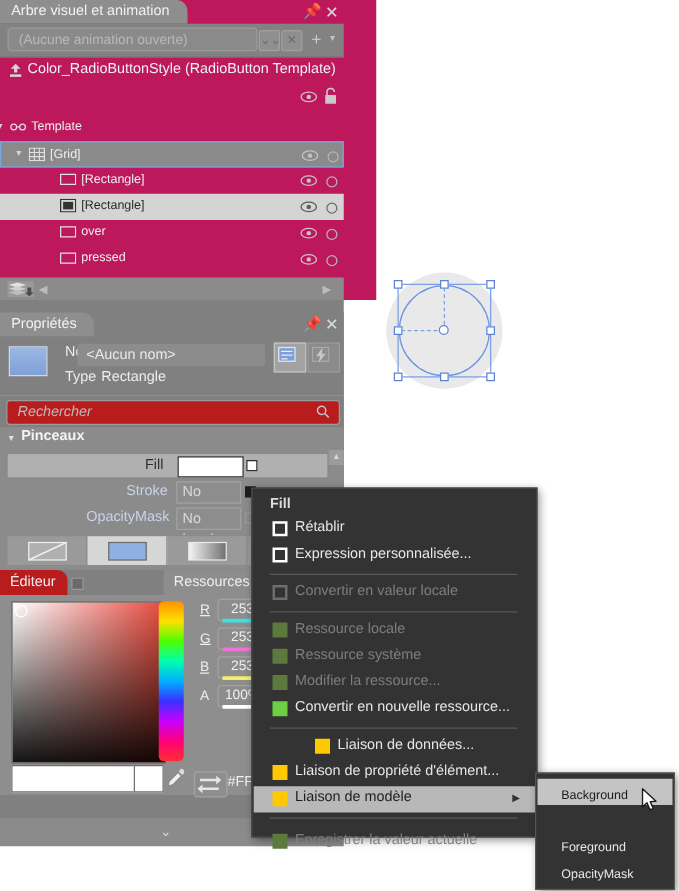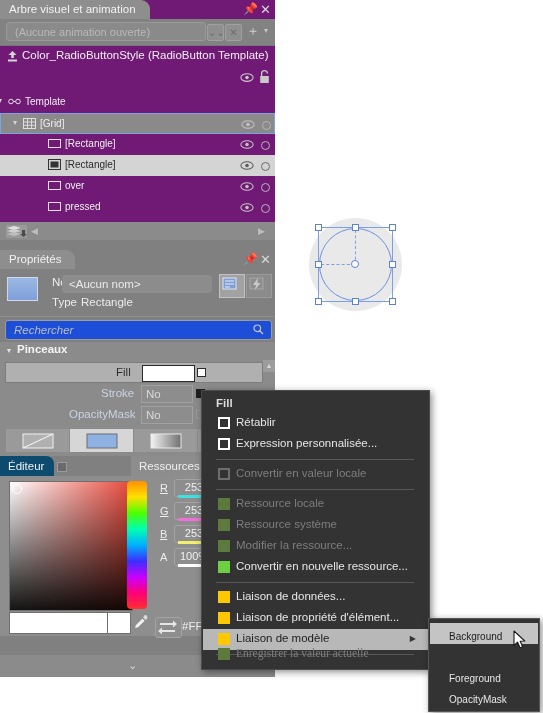--- a/index.html
+++ b/index.html
@@ -4,21 +4,21 @@
 <style>
   html,body{margin:0;padding:0;background:#ffffff;}
   body{width:543px;height:713px;position:relative;overflow:hidden;
        font-family:"Liberation Sans","DejaVu Sans",sans-serif;font-size:11px;color:#e8e8e8;}
   .abs{position:absolute;}
 
   
   #left-col{position:absolute;left:0;top:0;width:275px;height:655px;background:#808080;}
 
   
-  #vt-panel{position:absolute;left:0;top:0;width:275px;height:240px;background:#701a75;}
+  #vt-panel{position:absolute;left:0;top:0;width:301px;height:240px;background:#be185d;}
   .tabhead{position:absolute;left:0;top:0;height:19px;background:#8e8e8e;
            border-top-right-radius:9px;padding:0 14px 0 9px;line-height:19px;
            color:#f2f2f2;font-size:11.5px;white-space:nowrap;}
   .panel-titlebar{position:absolute;left:0;top:0;width:100%;height:19px;}
   .pinbtn{position:absolute;top:3px;width:13px;height:13px;}
   .pin-ico{color:#d8d8d8;font-size:12px;line-height:13px;text-align:center;}
   .close-ico{color:#d8d8d8;font-size:13px;line-height:13px;text-align:center;}
 
   
   #anim-strip{position:absolute;left:0;top:19px;width:275px;height:26px;background:#828282;
@@ -57,21 +57,21 @@
   #thumb{position:absolute;left:7px;top:7px;width:29px;height:22px;background:linear-gradient(#9bb7e4,#7fa0d8);
          border:1px solid #cfd8ea;}
   .lbl{position:absolute;color:#ececec;font-size:11.5px;padding-left:15px;}
   #name-field{position:absolute;left:62px;top:5px;width:150px;height:18px;background:#8c8c8c;
               border-radius:3px;color:#e9e9e9;font-size:11.5px;line-height:18px;padding-left:7px;
               box-sizing:border-box;white-space:nowrap;overflow:hidden;}
   .sqbtn{position:absolute;top:4px;width:24px;height:22px;border:1px solid #9a9a9a;background:#8b8b8b;}
   .sqbtn.on{background:#a2a2a2;border-color:#c3c3c3;}
 
   #search-row{position:absolute;left:0;top:66px;width:275px;height:24px;border-top:1px solid #8d8d8d;}
-  #search-box{position:absolute;left:5px;top:3px;width:265px;height:18px;background:#1d4ed8;
+  #search-box{position:absolute;left:5px;top:3px;width:265px;height:18px;background:#b91c1c;
               border:1px solid #9b9b9b;border-radius:3px;}
   #search-ph{position:absolute;left:8px;top:0;line-height:18px;color:#bcbcbc;font-size:11.5px;font-style:italic;}
 
   
   #brushes{position:absolute;left:0;top:92px;width:275px;height:114px;background:#8b8b8b;}
   #brushes-head{position:absolute;left:0;top:0;width:275px;height:18px;background:#8b8b8b;}
   #brushes-title{position:absolute;left:17px;top:1px;color:#f4f4f4;font-size:11.5px;font-weight:bold;}
   #brushes-caret{position:absolute;left:7px;top:4px;font-size:8px;color:#e2e2e2;}
   #fill-row{position:absolute;left:5px;top:20px;width:258px;height:21px;background:#b0b0b0;
             border:1px solid #7d7d7d;box-sizing:border-box;}
@@ -89,21 +89,21 @@
   .btab-ic{position:absolute;left:50%;top:50%;transform:translate(-50%,-50%);width:34px;height:17px;}
 
   #brush-scroll{position:absolute;left:263px;top:18px;width:12px;height:66px;background:#8b8b8b;}
   #bs-up{position:absolute;left:0;top:0;width:12px;height:12px;background:#9c9c9c;color:#d8d8d8;
          font-size:7px;line-height:12px;text-align:center;}
 
   
   #ed-tabs{position:absolute;left:0;top:206px;width:275px;height:20px;}
   .edtab{position:absolute;top:0;height:20px;background:#8d8d8d;border-top-right-radius:8px;
          color:#efefef;font-size:11.5px;line-height:20px;padding:0 10px 0 8px;white-space:nowrap;}
-  .edtab.active{background:#0c4a6e;}
+  .edtab.active{background:#b91c1c;}
 
   
   #color-ed{position:absolute;left:0;top:226px;width:275px;height:160px;background:#8e8e8e;}
   #sv-box{position:absolute;left:9px;top:5px;width:122px;height:128px;border:1px solid #6f6f6f;
           background:linear-gradient(to bottom, rgba(0,0,0,0) 0%, rgba(0,0,0,0.92) 100%),
                      linear-gradient(to right,#ffffff 0%, #e8483c 100%);}
   #sv-cursor{position:absolute;left:2px;top:2px;width:8px;height:8px;border:1px solid #fff;border-radius:50%;}
   #hue-bar{position:absolute;left:127px;top:5px;width:20px;height:128px;border-radius:4px;
            background:linear-gradient(to bottom,#ff9000,#ffe000,#4cff00,#00ffb0,#00b0ff,#3a30ff,#c800ff,#ff0078,#ff3030);}
   #swatch-old{position:absolute;left:9px;top:136px;width:98px;height:20px;background:#fff;border:1px solid #6f6f6f;}
@@ -477,35 +477,35 @@
       </div>
       <div class="mi dis" style="top: 145px;">
         <div class="mswatch" style="background: rgb(93, 122, 62);"></div>
         <div class="mtext">Modifier la ressource...</div>
       </div>
       <div class="mi" style="top: 166px;">
         <div class="mswatch" style="background: rgb(110, 207, 66);"></div>
         <div class="mtext">Convertir en nouvelle ressource...</div>
       </div>
       <div class="msep" style="top: 191px;"></div>
-      <div class="mi" style="top: 196px;">
+      <div class="mi" style="top: 196px; margin-left: 34px;">
         <div class="mswatch" style="background: rgb(255, 200, 0);"></div>
         <div class="mtext">Liaison de données...</div>
       </div>
       <div class="mi" style="top: 217px;">
         <div class="mswatch" style="background: rgb(255, 200, 0);"></div>
         <div class="mtext">Liaison de propriété d'élément...</div>
       </div>
       <div class="mi hl" style="top: 238px;">
         <div class="mswatch" style="background: rgb(255, 200, 0);"></div>
         <div class="mtext">Liaison de modèle</div>
         <div class="marrow">▶</div>
       </div>
       <div class="msep" style="top: 263px;"></div>
-      <div class="mi dis" style="top: 253px; font-family: Liberation Serif, serif;">
+      <div class="mi dis" style="top: 272px;">
         <div class="mswatch" style="background: rgb(93, 122, 62);"></div>
         <div class="mtext">Enregistrer la valeur actuelle</div>
       </div>
     </div>
 </div>
 
 <div id="submenu">
     <div class="smi hl" style="top: 4px;">
       <div class="smtext">Background</div>
     </div>

